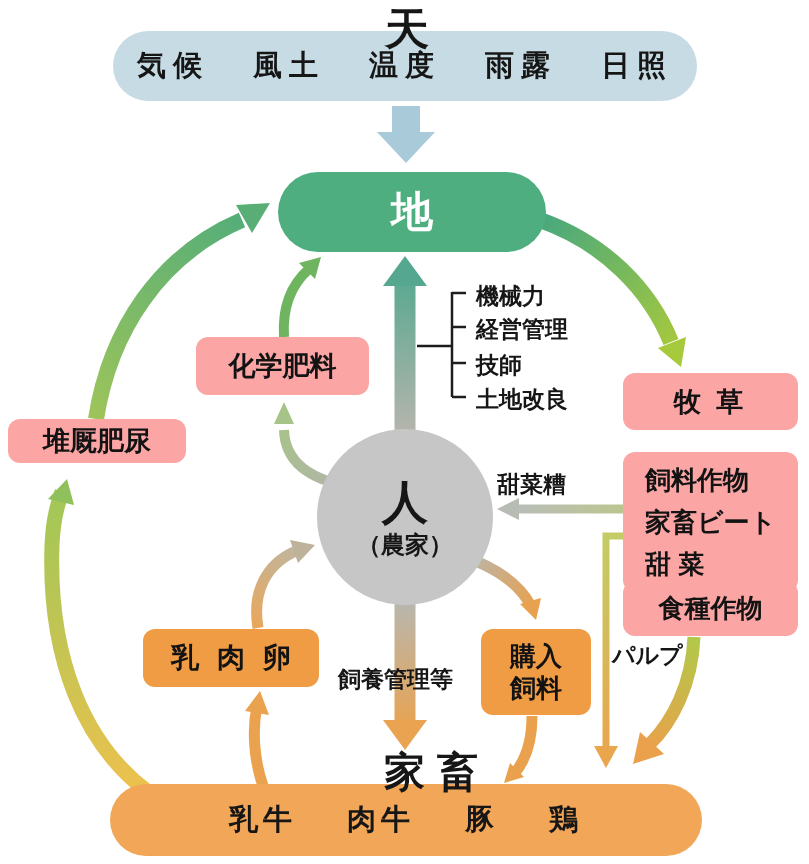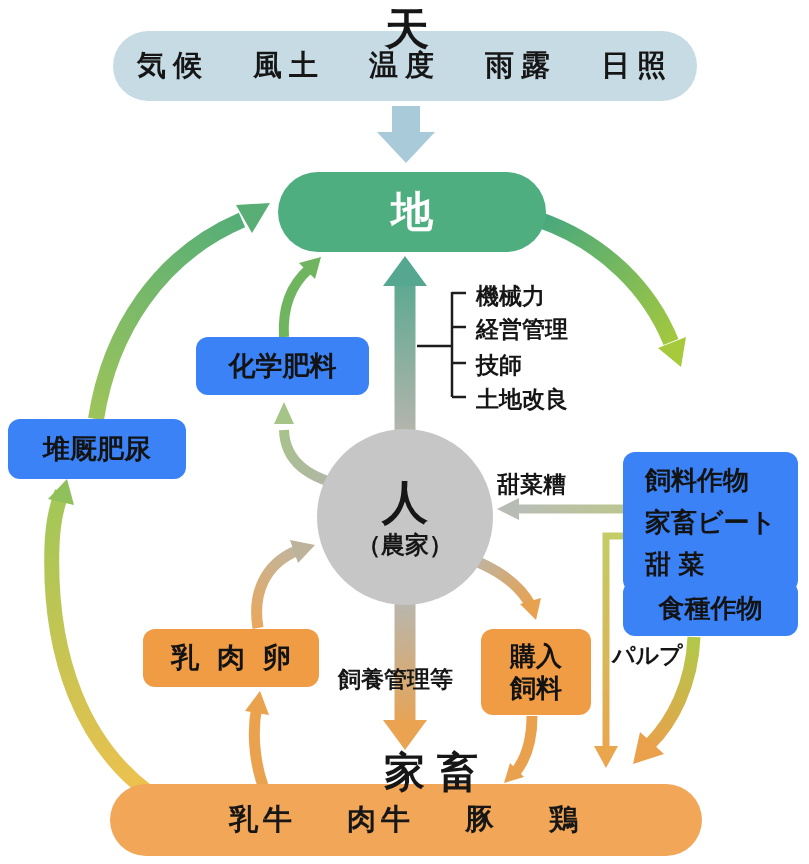--- a/index.html
+++ b/index.html
@@ -30,32 +30,32 @@
 
   .person-circle {
     left:317px; top:429px; width:176px; height:176px; border-radius:50%;
     background:#c6c6c6; display:flex; flex-direction:column;
     align-items:center; justify-content:center;
   }
   .person-circle .p-main { font-size:46px; font-weight:bold; line-height:1.0; margin-top:6px; }
   .person-circle .p-sub  { font-size:24px; font-weight:bold; margin-top:4px; }
 
   .gbox {
-    background:#3b82f6; border-radius:12px; display:flex;
+    background:#fca5a5; border-radius:12px; display:flex;
     align-items:center; justify-content:center;
     font-size:27px; font-weight:bold; color:#131313;
   }
   .obox {
     background:#f09c45; border-radius:12px; display:flex;
     align-items:center; justify-content:center;
     font-size:28px; font-weight:bold; color:#131313;
   }
 
   .box-chem     { left:196px; top:337px; width:173px; height:58px; }
-  .box-compost  { left:8px;   top:419px; width:178px; height:60px; }
+  .box-compost  { left:8px;   top:419px; width:178px; height:44px; }
   .box-pasture  { left:623px; top:373px; width:175px; height:57px; letter-spacing:4px; }
   .box-feed     { left:623px; top:452px; width:175px; height:140px;
                   flex-direction:column; align-items:flex-start;
                   justify-content:center; gap:7px; padding-left:0; font-size:26px; }
   .box-feed span { margin-left:22px; }
   .box-food     { left:623px; top:581px; width:175px; height:55px; font-size:26px; }
   .box-milk     { left:143px; top:629px; width:176px; height:58px; gap:18px; }
   .box-purch    { left:481px; top:629px; width:110px; height:86px;
                   flex-direction:column; line-height:1.25; font-size:26px; }
 
@@ -228,20 +228,23 @@
   <div class="abs input-item" style="top:314px;">経営管理</div>
   <div class="abs input-item" style="top:350px;">技師</div>
   <div class="abs input-item" style="top:384px;">土地改良</div>
 
   <div class="abs node gbox box-chem">
     <span>化学肥料</span>
   </div>
   <div class="abs node gbox box-compost">
     <span>堆厩肥尿</span>
   </div>
+  <div class="abs node gbox box-pasture">
+    <span>牧 草</span>
+  </div>
   <div class="abs node gbox box-feed">
     <span>飼料作物</span>
     <span>家畜ビート</span>
     <span>甜 菜</span>
   </div>
   <div class="abs node gbox box-food">
     <span>食種作物</span>
   </div>
 
   <div class="abs node obox box-milk">

